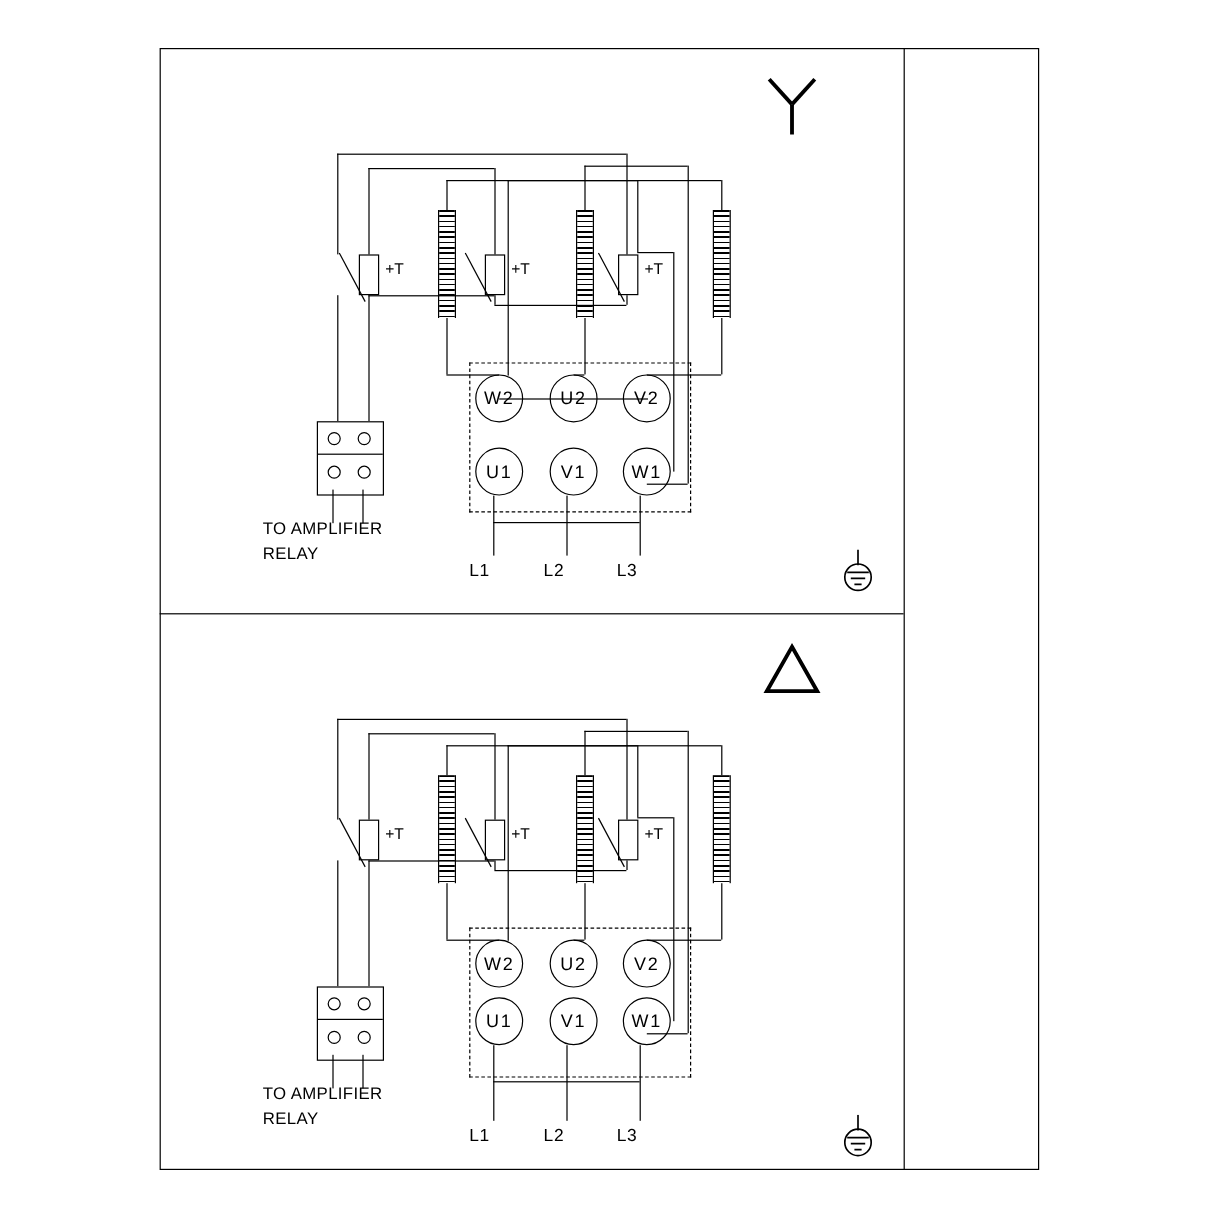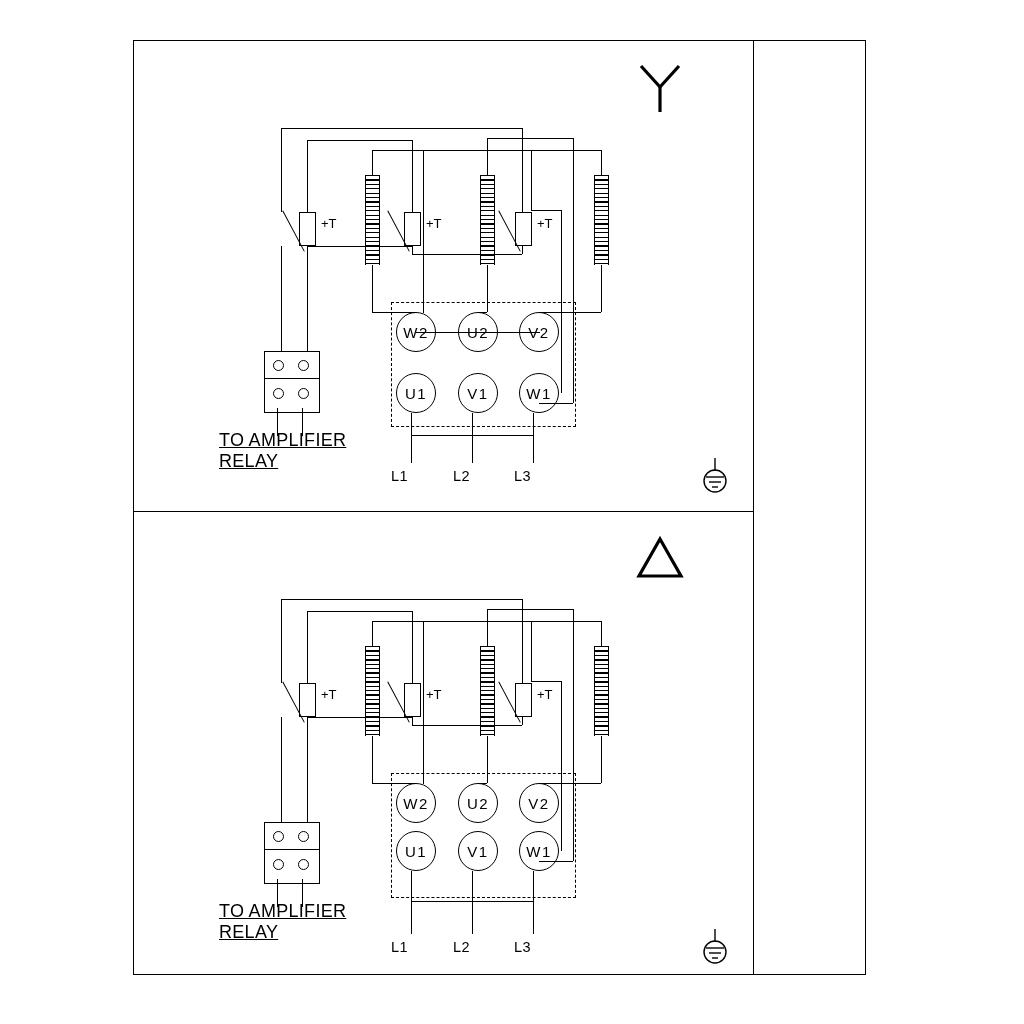--- a/index.html
+++ b/index.html
@@ -127,24 +127,23 @@
     position: absolute;
     font-size: 13px;
   }
   .plabel {
     position: absolute;
     font-size: 14.5px;
     letter-spacing: 0.5px;
   }
   .caption {
     position: absolute;
-    font-size: 18px;
+    font-size: 14px;
     line-height: 21px;
     letter-spacing: 0.3px;
-    text-decoration: underline;
   }
   
   .connector {
     position: absolute;
     width: 56px;
     height: 62px;
     border: 1.5px solid #000;
     background: #fff;
     box-sizing: border-box;
   }

